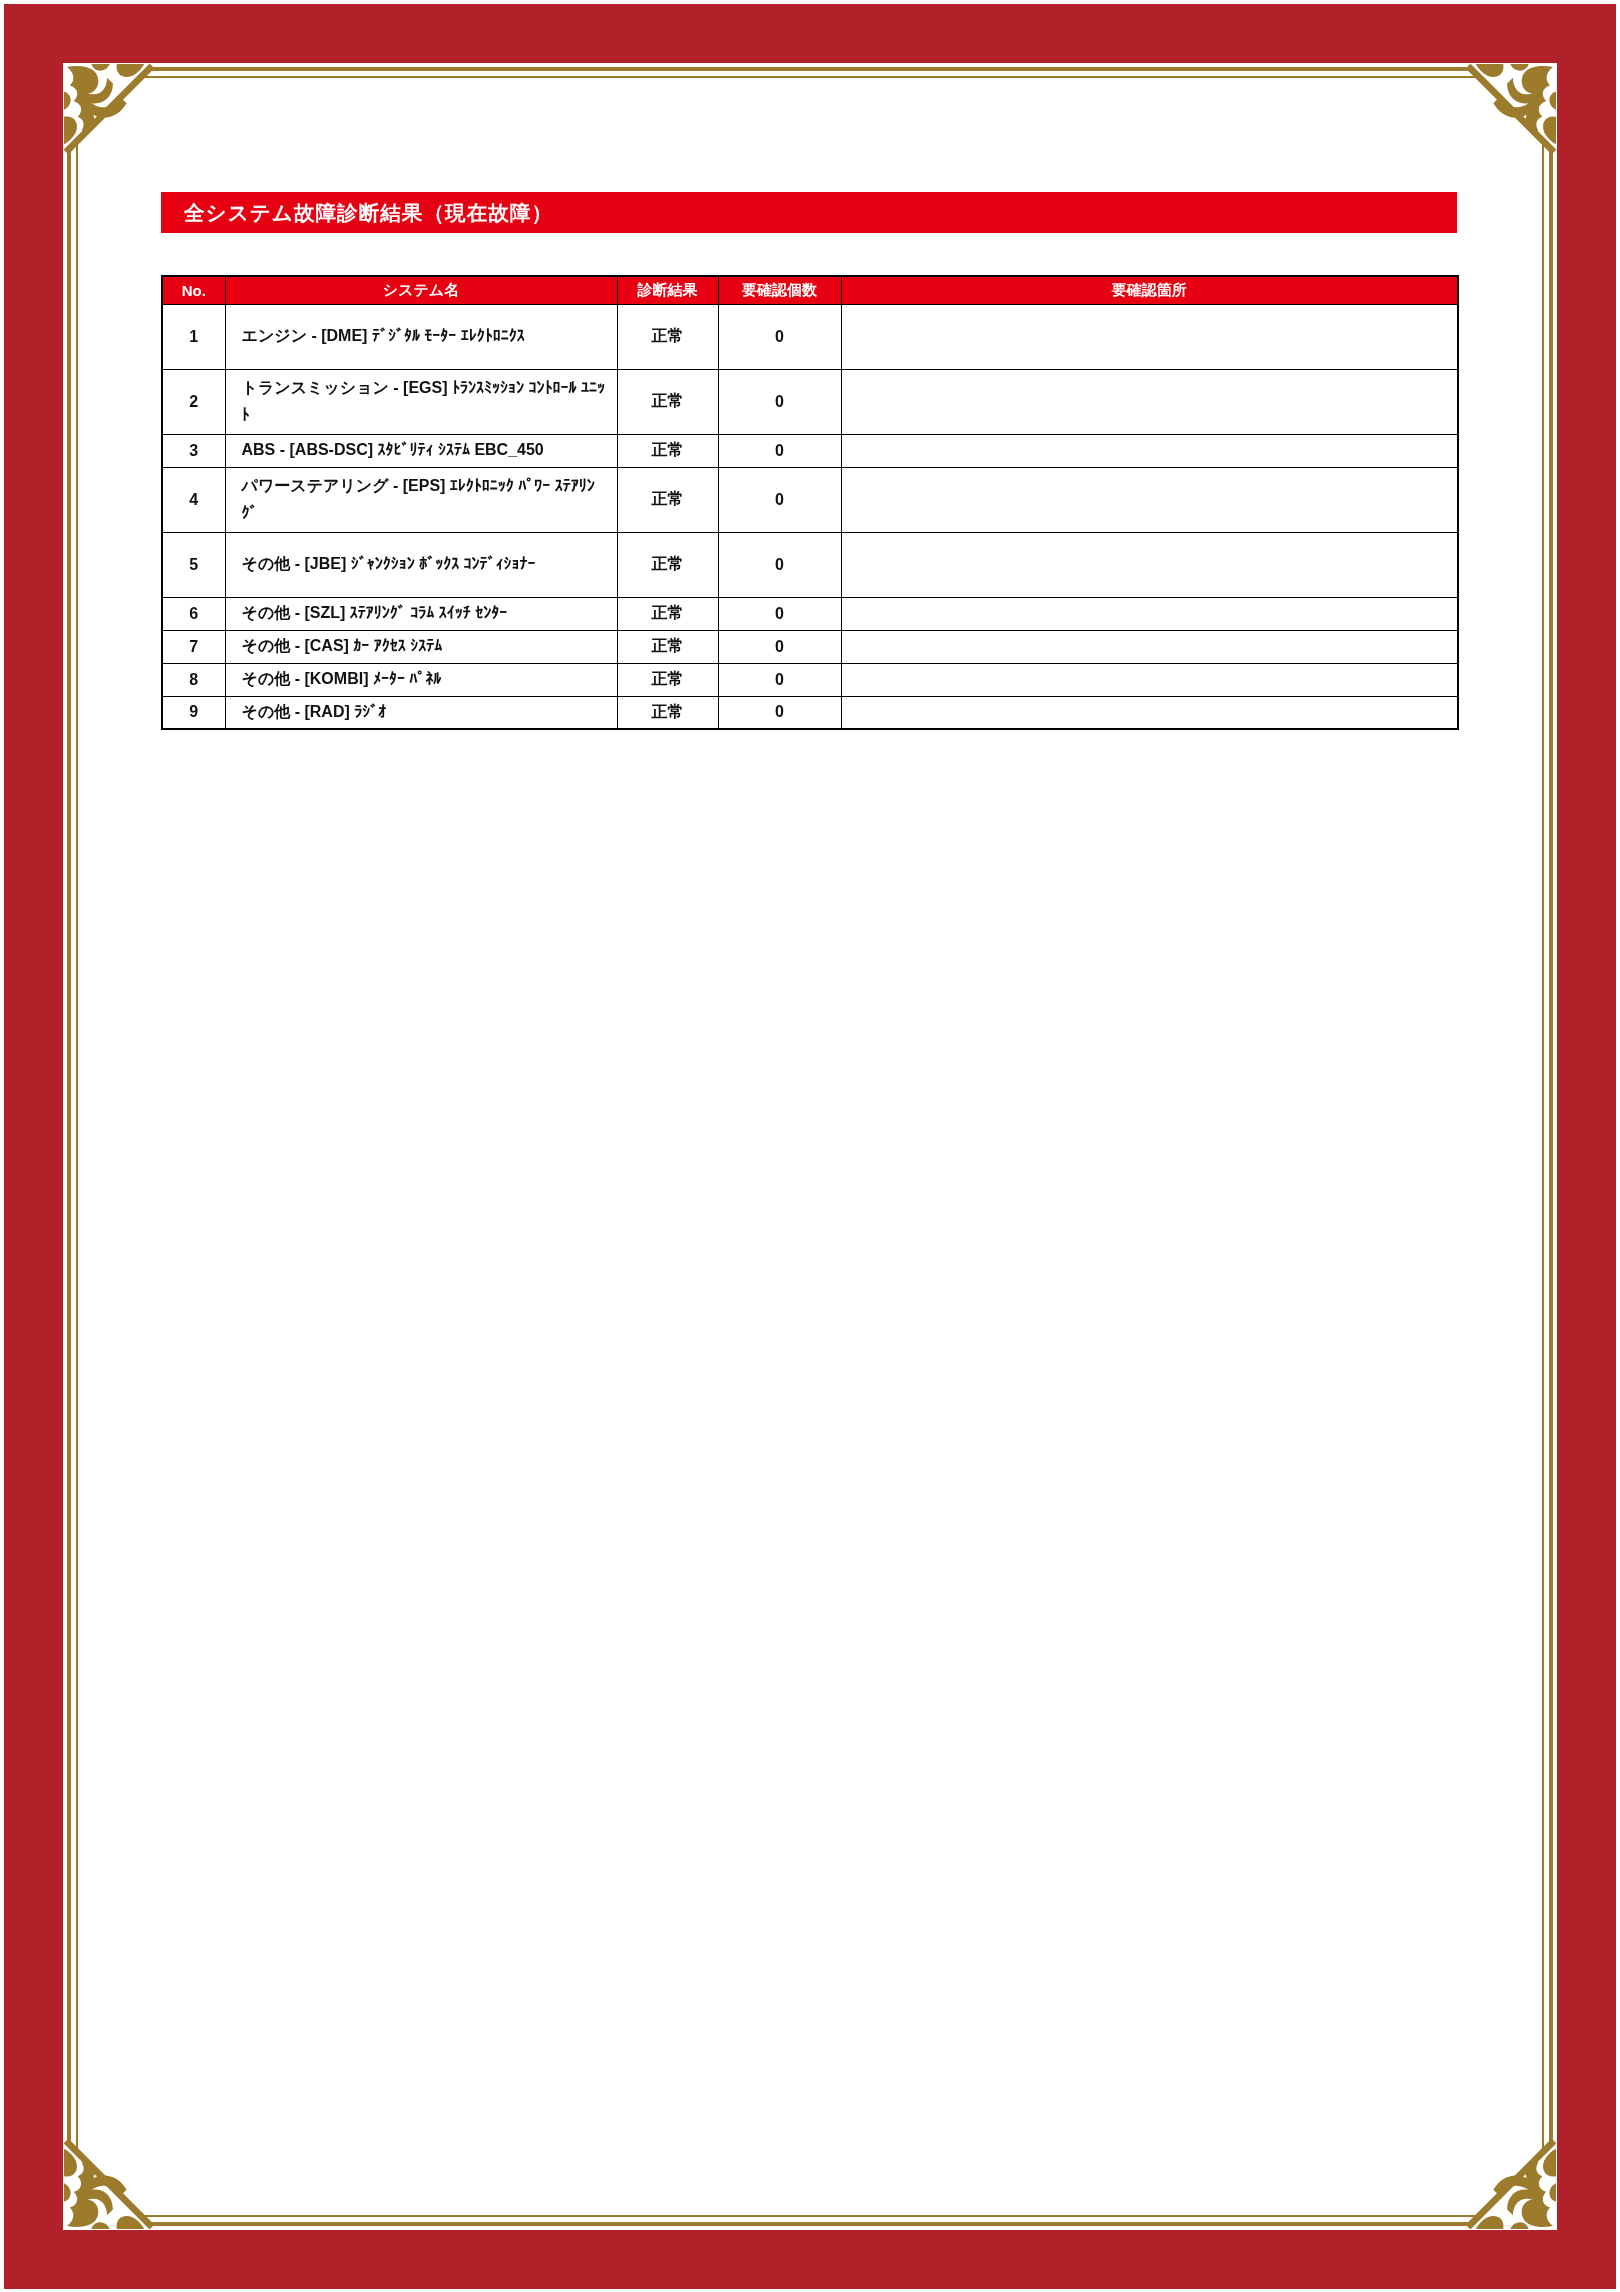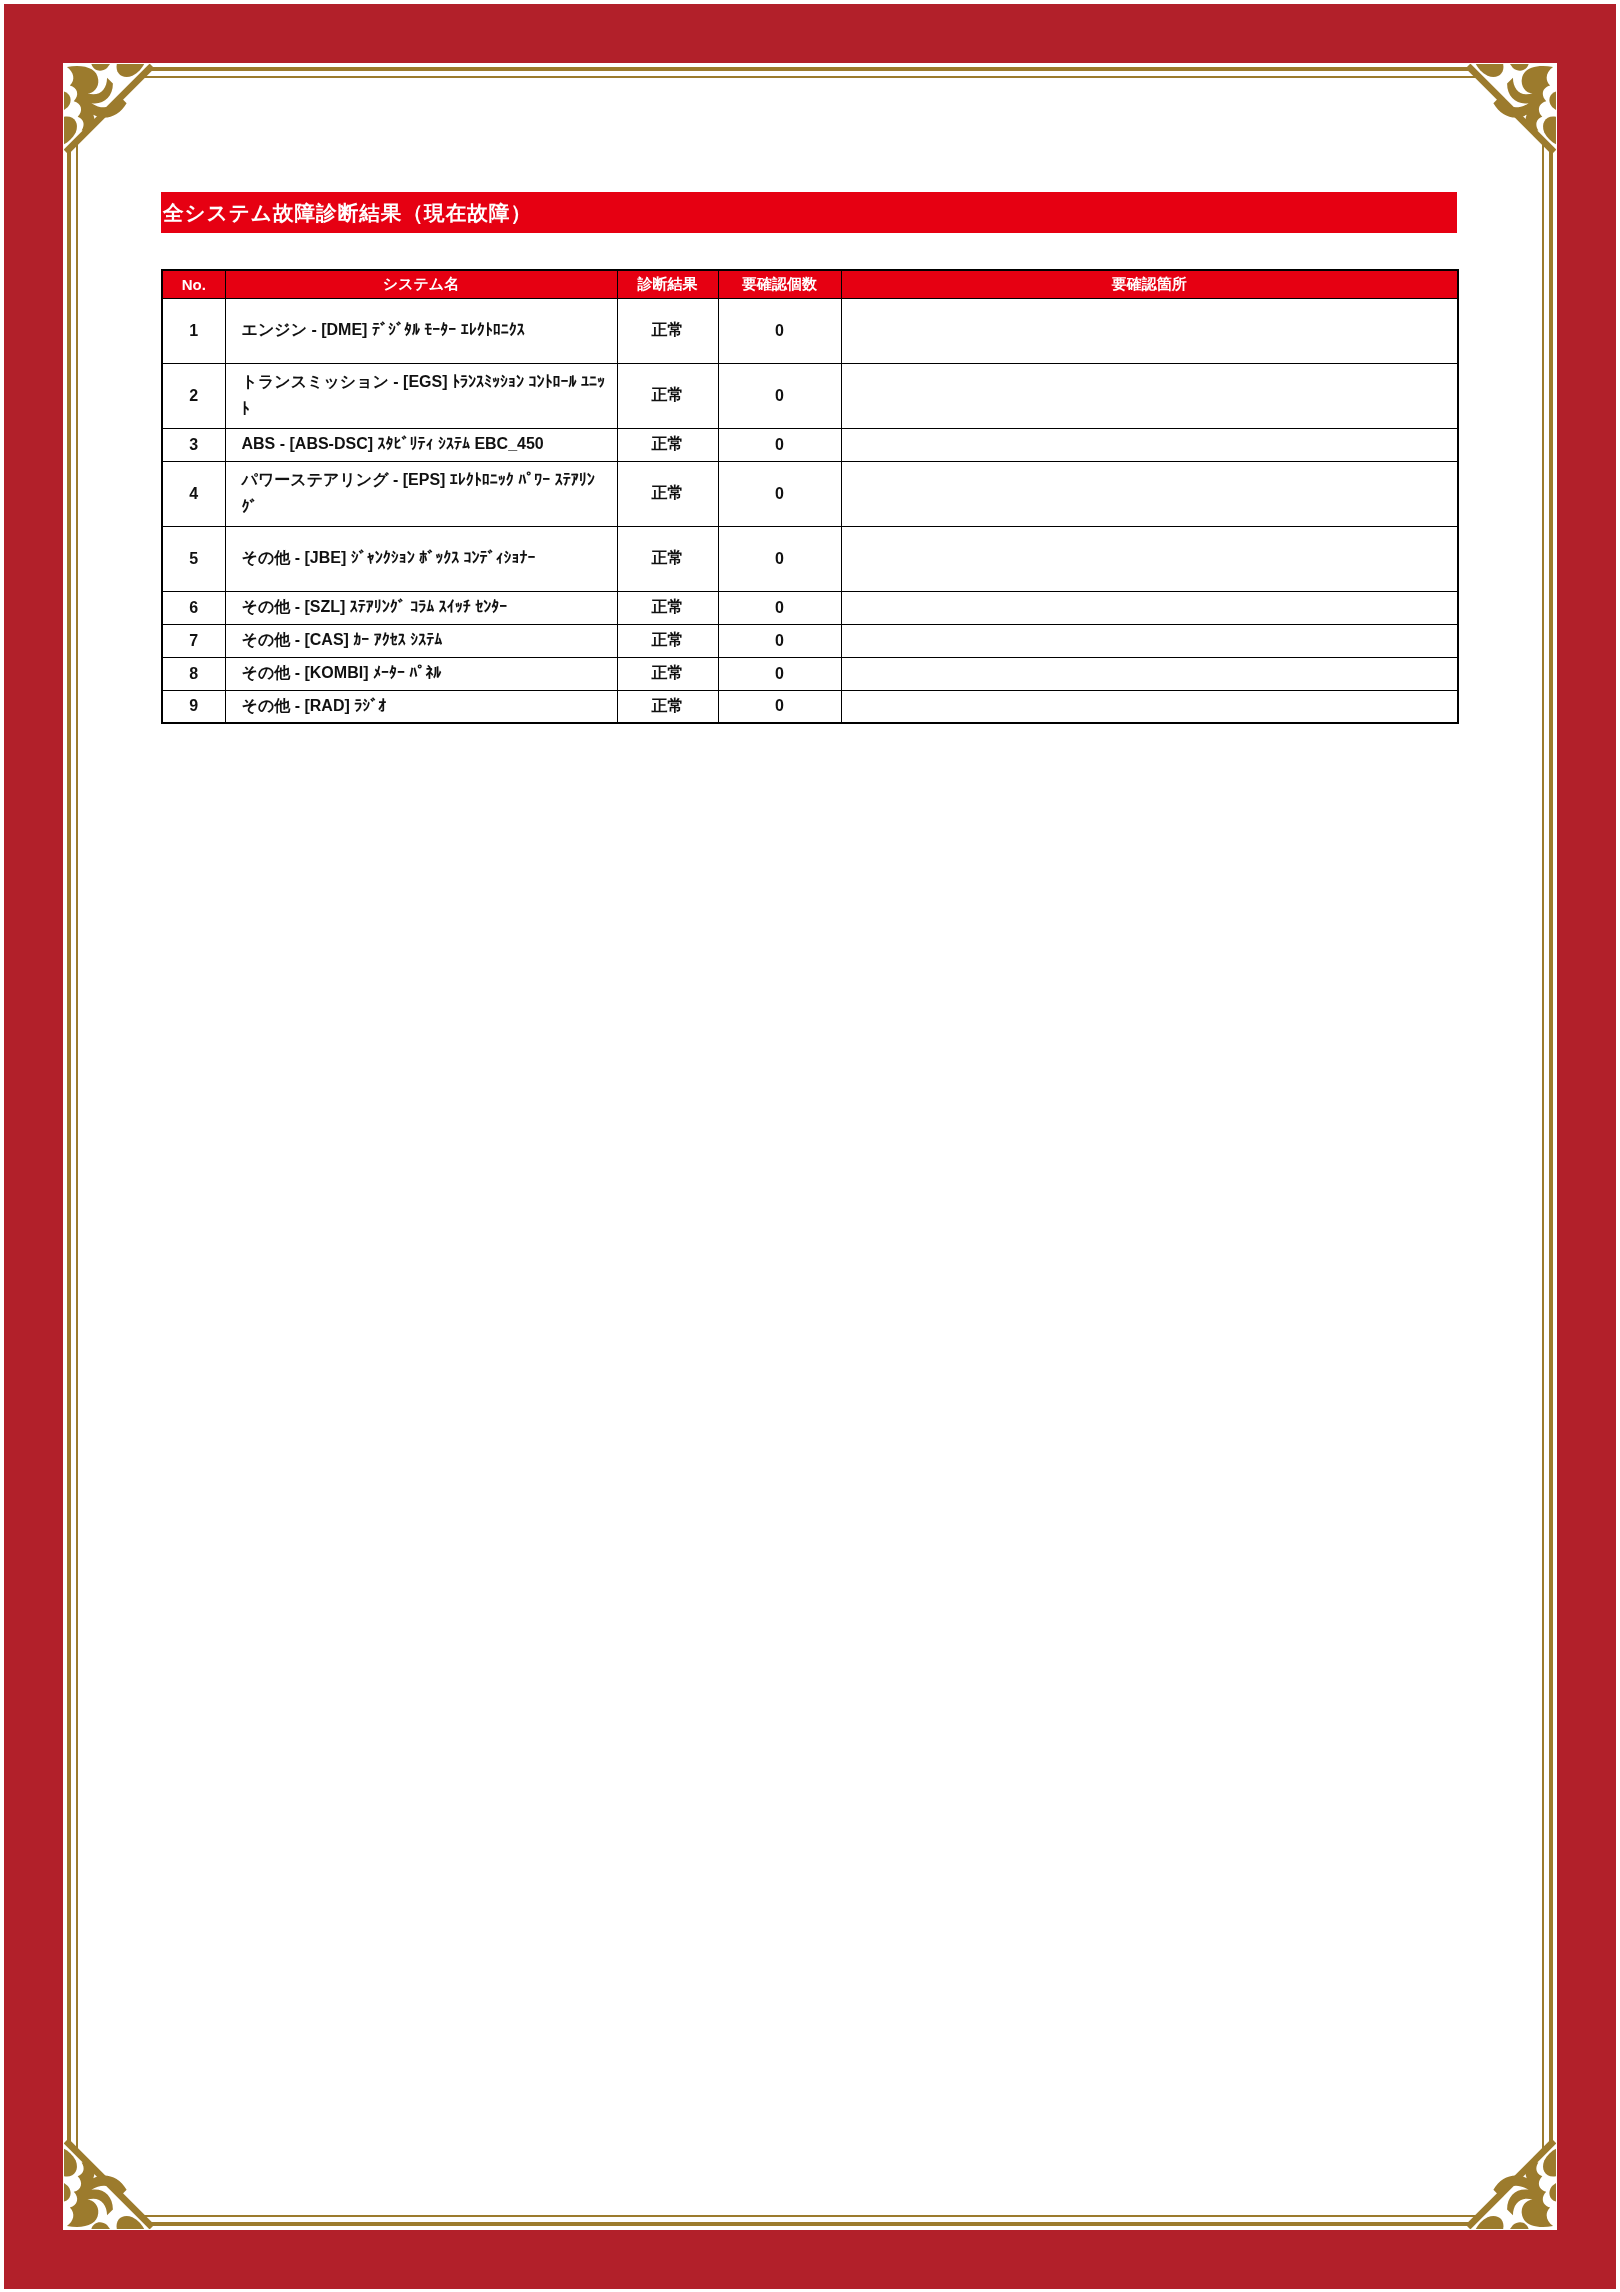--- a/index.html
+++ b/index.html
@@ -22,25 +22,25 @@
   .orn svg{display:block;width:100%;height:100%;}
   .orn.tl{left:64px;top:64px;}
   .orn.tr{right:64px;top:64px;transform:scaleX(-1);}
   .orn.bl{left:64px;bottom:64px;transform:scaleY(-1);}
   .orn.br{right:64px;bottom:64px;transform:scale(-1,-1);}
   
   .title-bar{
     position:absolute;left:161px;top:192px;width:1296px;height:41px;
     background:var(--accent-red);color:#ffffff;
     font-size:20.6px;font-weight:bold;line-height:41px;
-    padding-left:2px;box-sizing:border-box;letter-spacing:1px;
+    padding-left:23px;box-sizing:border-box;letter-spacing:1px;
   }
   
   table.diag{
-    position:absolute;left:161px;top:269px;width:1296px;
+    position:absolute;left:161px;top:275px;width:1296px;
     border-collapse:collapse;table-layout:fixed;
     border:2.5px solid var(--table-border);
   }
   .diag th,.diag td{border:1.5px solid var(--table-border);box-sizing:border-box;}
   .diag th{
     background:var(--accent-red);color:#ffffff;
     font-size:15px;font-weight:bold;height:28px;padding:0 3.9px;text-align:center;
   }
   .diag td{
     font-size:16px;font-weight:bold;color:#111111;

